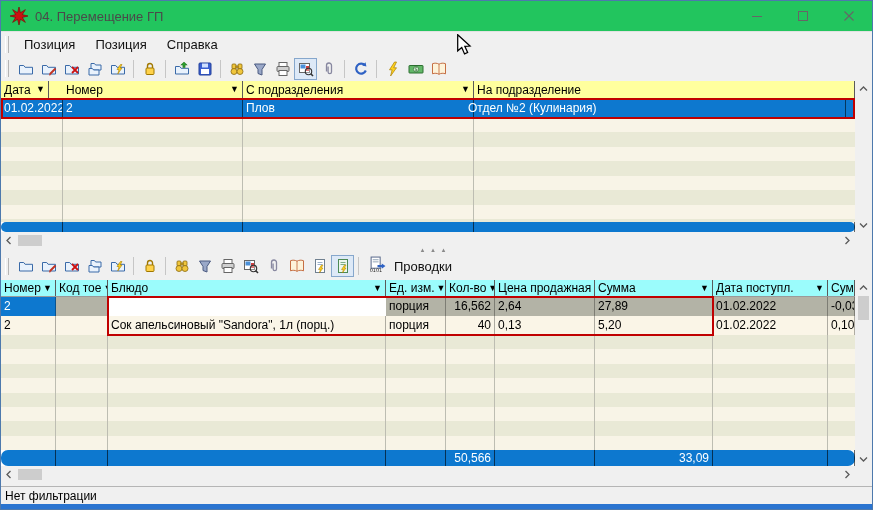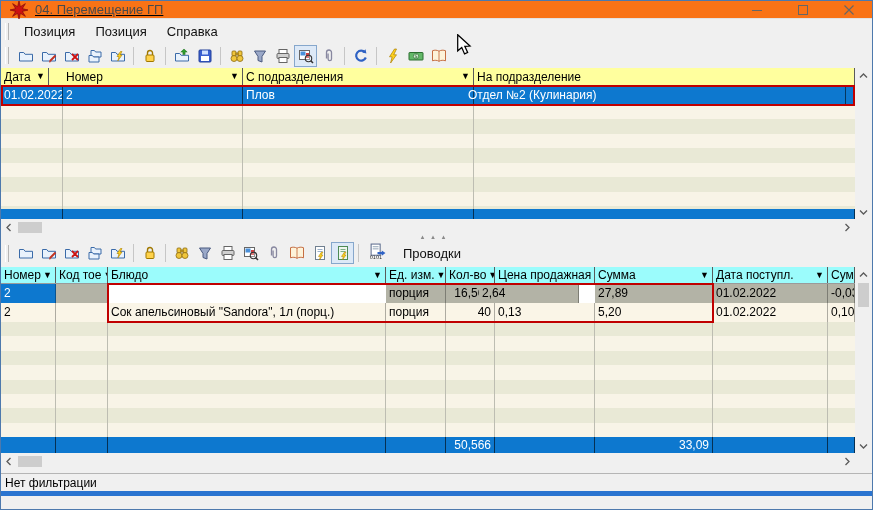--- a/index.html
+++ b/index.html
@@ -1,40 +1,40 @@
 <!DOCTYPE html>
 <html style="--sel-blue: #0d78cf; --hl-red: #c00000; --hdr-yellow: #ffff9e; --hdr-cyan: #9bfcfc; --frame-blue: #4d79ad;"><head>
 <meta charset="utf-8">
 <style>
   * { margin:0; padding:0; box-sizing:border-box; }
   html,body { background:#9a9a9a; font-family:"Liberation Sans", sans-serif; }
   .window { position:relative; width:873px; height:510px; background:#f0f0f0;
             border:1px solid var(--frame-blue,#4d79ad); overflow:hidden; }
 
   
-  .titlebar { height:17px; background:#f97316; display:flex; align-items:center;text-decoration:underline; }
+  .titlebar { height:30px; background:#22c55e; display:flex; align-items:center; }
   .app-icon { width:18px; height:18px; margin:0 7px 0 9px; flex:0 0 auto; }
   .title-text { font-size:13px; color:#4a4a4a; white-space:nowrap; }
   .win-controls { margin-left:auto; display:flex; height:100%; }
   .win-btn { width:46px; display:flex; align-items:center; justify-content:center; }
 
   
   .menubar { height:25px; background:#f0f0f0; border-top:1px solid #e2e2e2; display:flex; align-items:center; }
   .menu-item { font-size:13px; color:#111; padding:3px 10px; }
 
   
   .toolbar { display:flex; align-items:center; background:#f0f0f0; }
   .toolbar.tb-top { height:25px; }
   .toolbar.tb-bottom { height:28px; }
   .grip { width:4px; height:17px; border-left:1px solid #ffffff; border-right:1px solid #b5b5b5; margin:0 5px 0 4px; flex:0 0 auto; }
   .tbicon { width:23px; height:22px; display:inline-flex; align-items:center; justify-content:center; flex:0 0 auto; }
   .tbicon.pressed { border:1px solid #86a7cc; background:#dde9f7; }
   .tbsep { width:1px; height:18px; background:#c6c6c6; margin:0 4px; flex:0 0 auto; }
   .tb-icons { display:flex; align-items:center; }
-  .postings-btn { display:flex; align-items:center; gap:17px; background:none; border:none;
+  .postings-btn { display:flex; align-items:center; gap:8px; background:none; border:none;
                   font-family:"Liberation Sans",sans-serif; font-size:13px; color:#111; padding:2px 6px; }
 
   
   .grid { position:relative; background:#ffffff; overflow:hidden; }
   .grid.gtop { height:167px; }
   .grid.gbottom { height:203px; }
   .ghead { position:absolute; left:0; top:0; width:854px; border-bottom:1px solid #9a9a9a; }
   .grid.gtop .ghead { height:18px; background:var(--hdr-yellow,#ffff9e); }
   .grid.gbottom .ghead { height:17px; background:var(--hdr-cyan,#9bfcfc); }
   .hcell { position:absolute; top:0; height:100%; display:flex; align-items:center; padding:0 3px;
@@ -47,21 +47,21 @@
   .grid.gtop .grow.sel .gcell { color:#ffffff; border-right-color:rgba(0,0,0,0.55); }
   .grid.gbottom .grow.current .gcell { background:#b3b3a6; }
   .grid.gbottom .grow.current .gcell:first-child { background:var(--sel-blue,#0d78cf); color:#ffffff; }
   .grid.gbottom .grow.plain .gcell { background:#faf5e7; }
   .gbody { position:absolute; left:0; width:854px; }
   .grid.gtop .gbody { top:37px; height:104px;
         background:repeating-linear-gradient(to bottom,#f8f4e7 0 14.5px,#e9e9d6 14.5px 29px); }
   .grid.gbottom .gbody { top:55px; height:115px;
         background:repeating-linear-gradient(to bottom,#e9e9d6 0 14.4px,#f8f4e7 14.4px 28.8px); }
   .vline { position:absolute; top:0; bottom:0; width:1px; background:#bdbdb2; }
-  .gtotal { position:absolute; left:0; width:854px; background:var(--sel-blue,#0d78cf); }
+  .gtotal { position:absolute; left:0; width:854px; background:var(--sel-blue,#0d78cf);border-radius:7px; }
   .grid.gtop .gtotal { top:141px; height:10px; }
   .grid.gbottom .gtotal { top:170px; height:16px; }
   .tcell { color:#ffffff; border-right:1px solid rgba(0,0,0,0.6); }
   .grid.gtop .tcell { line-height:10px; font-size:9px; }
   .grid.gbottom .tcell { line-height:16px; font-size:12px; }
   .sel-outline { position:absolute; left:0; top:17px; width:854px; height:21px;
                  border:2px solid var(--hl-red,#c00000); z-index:6; pointer-events:none; }
   .red-box { position:absolute; left:106px; top:16px; width:607px; height:40px;
              border:2px solid var(--hl-red,#c00000); z-index:6; pointer-events:none; }
 
@@ -474,21 +474,21 @@
         <div class="hcell" style="left: 827px; width: 27px;">
           <span>Сумм</span>
         </div>
       </div>
     <div class="grow current" style="top:17px">
         <div class="gcell" style="left: 0px; width: 55px;">2</div>
         <div class="gcell" style="left: 55px; width: 52px;"></div>
         <div class="gcell" style="left: 107px; width: 278px; margin-top: 27px;">Плов</div>
         <div class="gcell" style="left: 385px; width: 60px;">порция</div>
         <div class="gcell" style="left: 445px; width: 49px; text-align: right;">16,562</div>
-        <div class="gcell" style="left: 478px; width: 100px;">2,64</div>
+        <div class="gcell" style="left: 494px; width: 100px;">2,64</div>
         <div class="gcell" style="left: 594px; width: 118px;">27,89</div>
         <div class="gcell" style="left: 712px; width: 115px;">01.02.2022</div>
         <div class="gcell" style="left: 827px; width: 27px; text-align: right;">-0,03</div>
       </div>
     <div class="grow plain" style="top:36px">
         <div class="gcell" style="left: 0px; width: 55px;">2</div>
         <div class="gcell" style="left: 55px; width: 52px;"></div>
         <div class="gcell" style="left: 107px; width: 278px;">Сок апельсиновый "Sandora", 1л (порц.)</div>
         <div class="gcell" style="left: 385px; width: 60px;">порция</div>
         <div class="gcell" style="left: 445px; width: 49px; text-align: right;">40</div>

